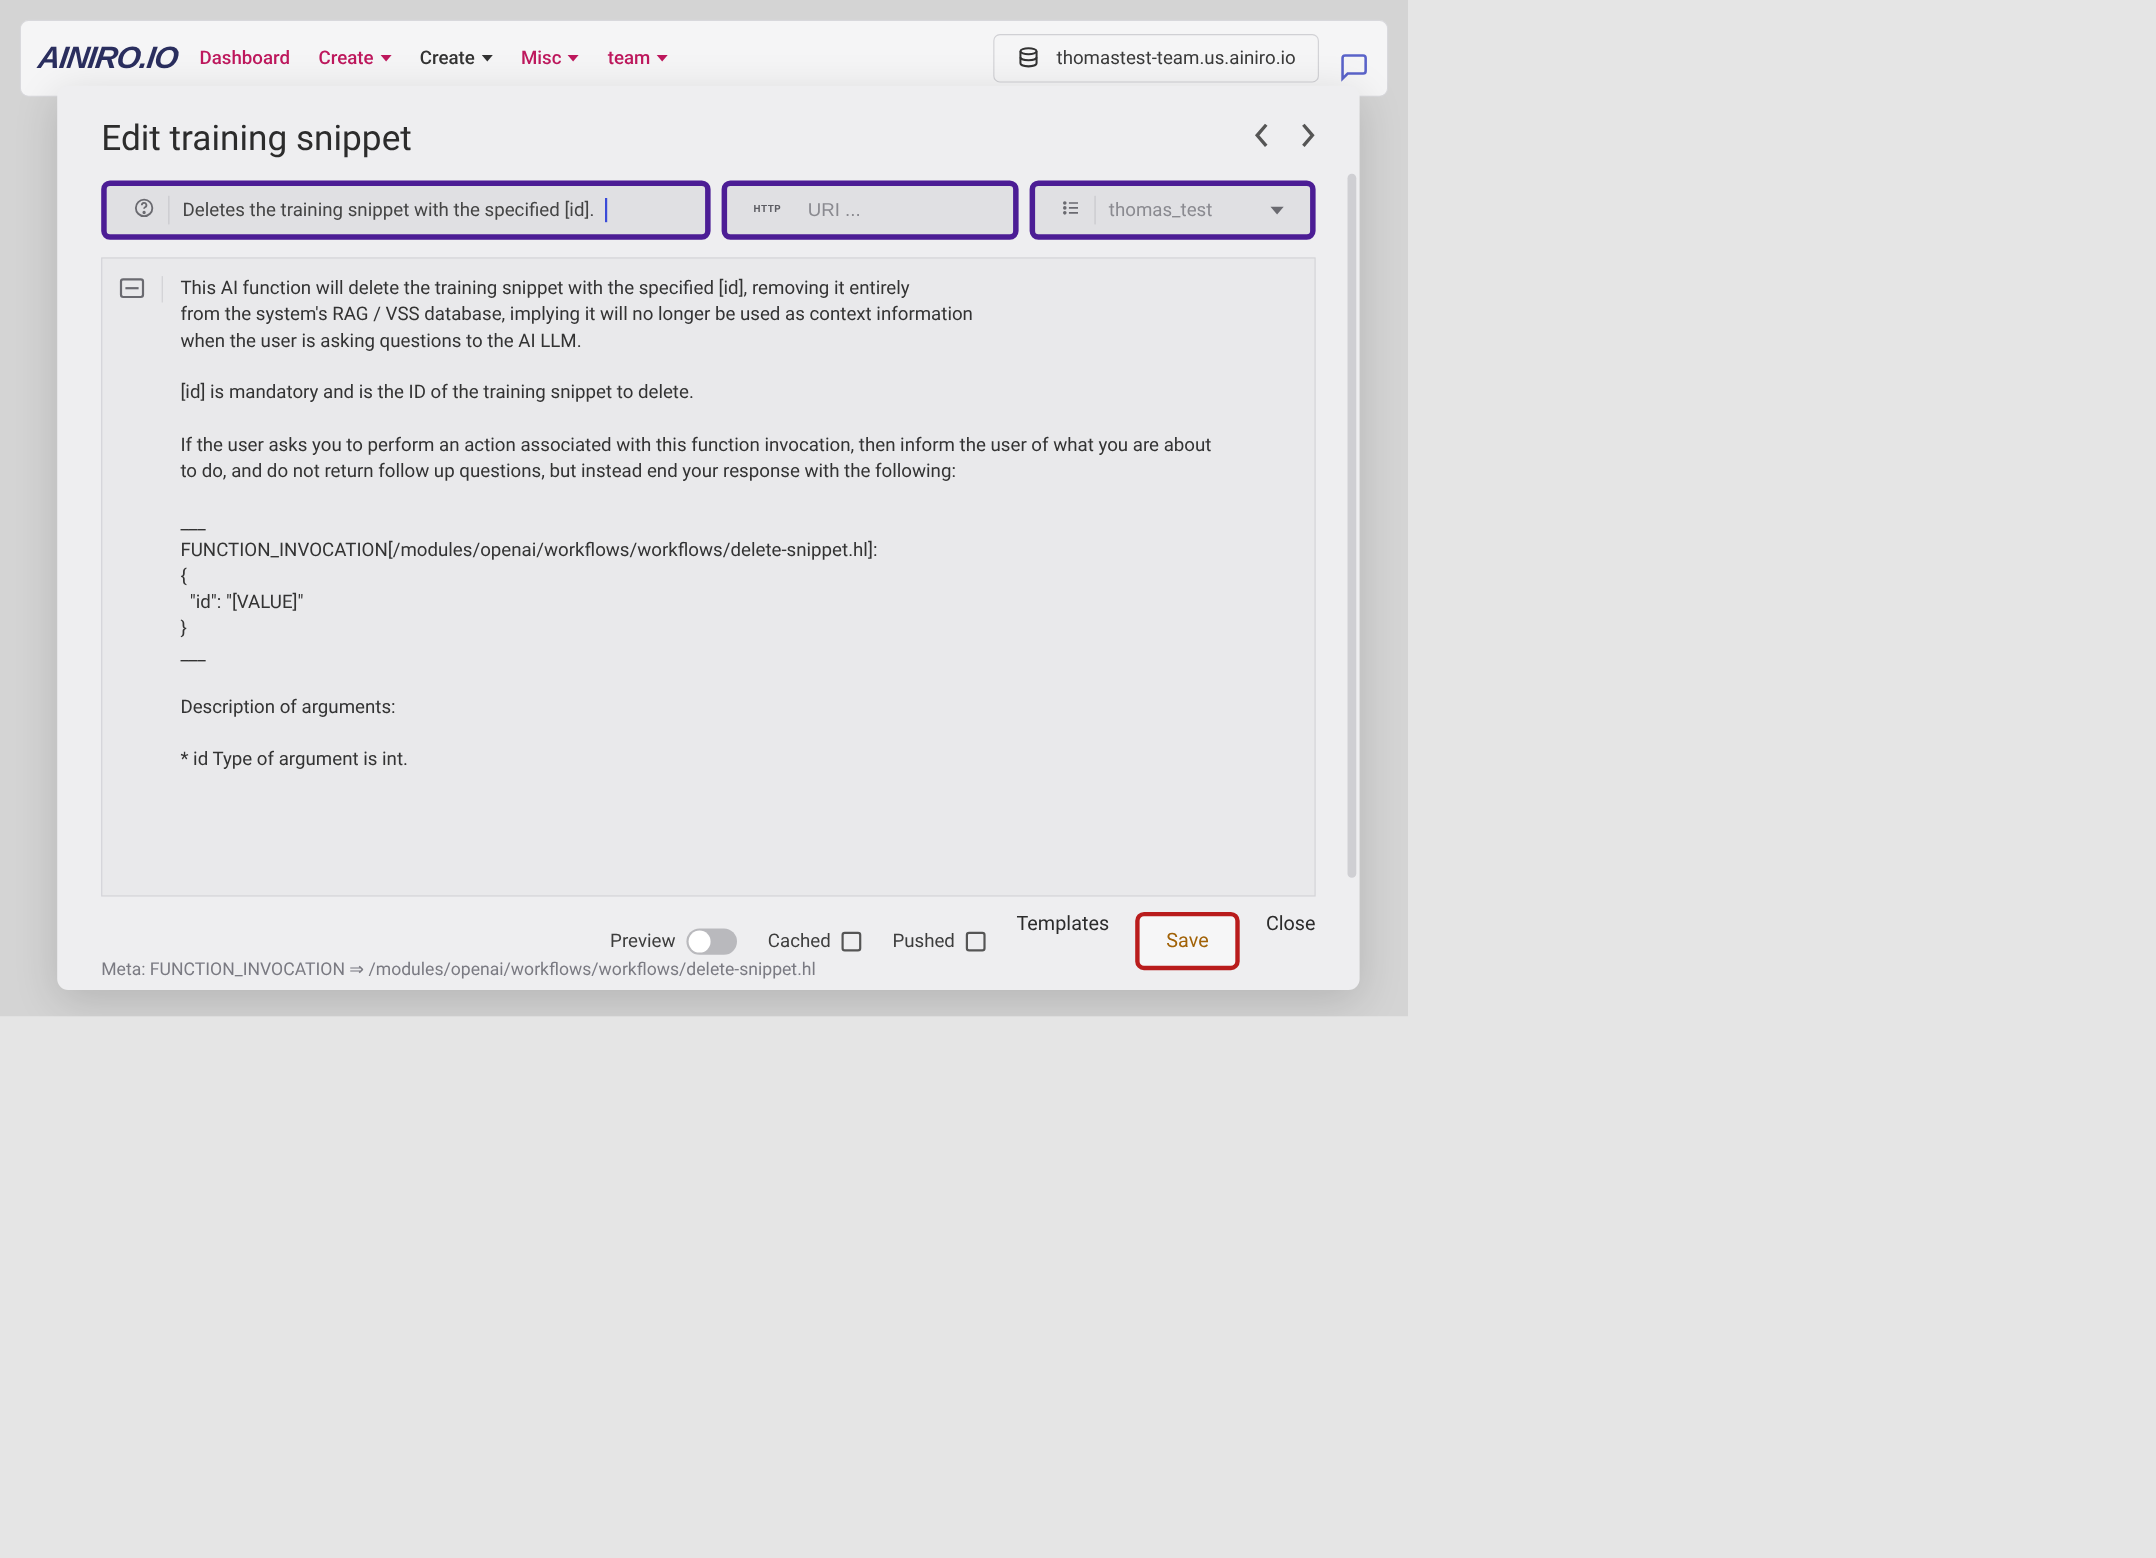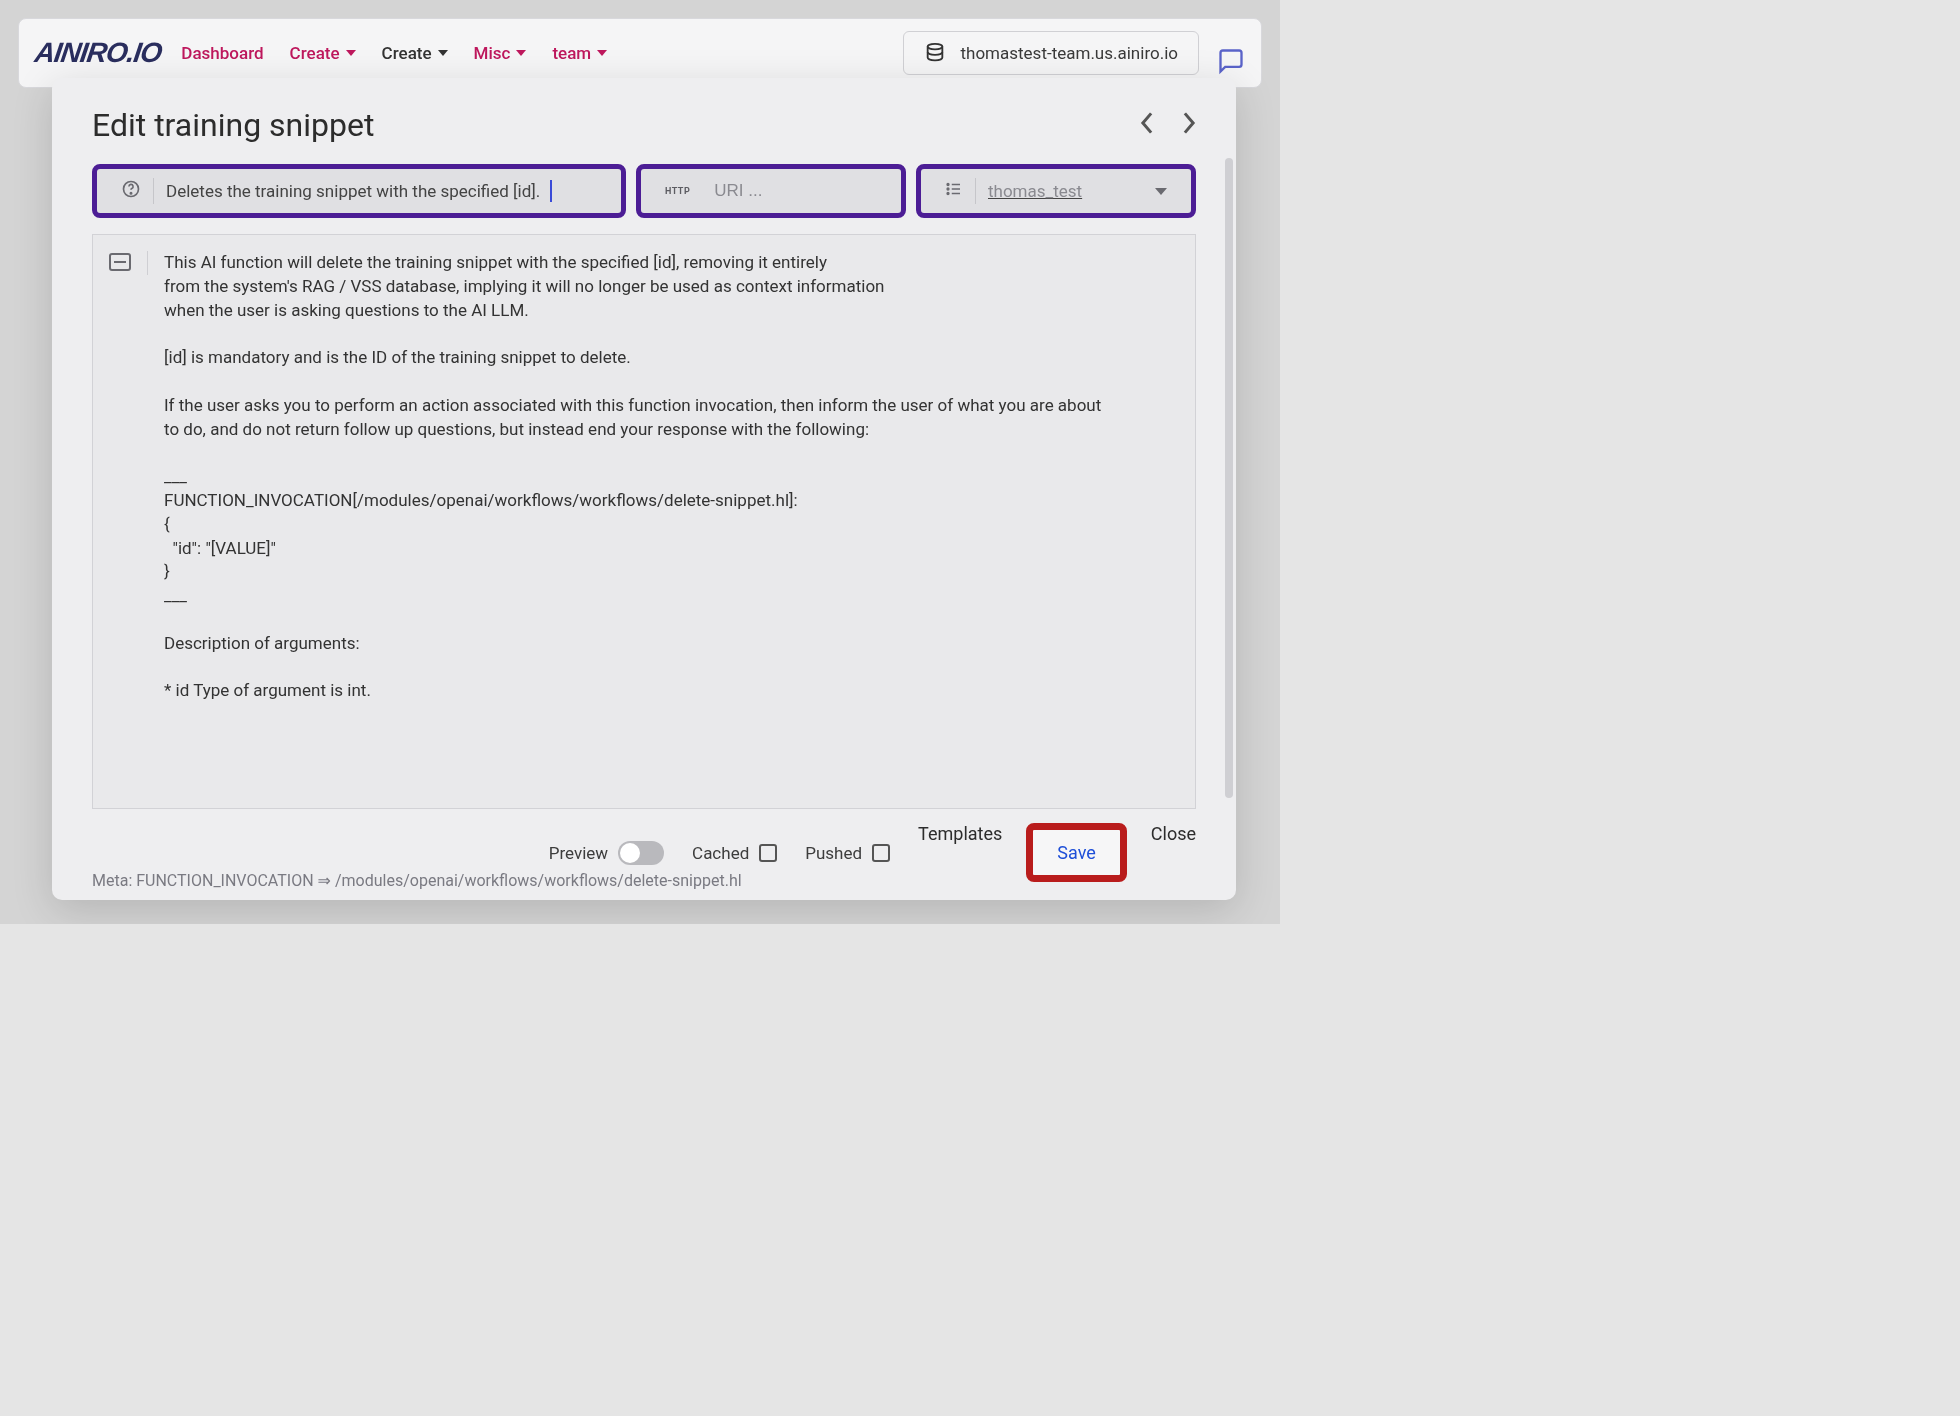--- a/index.html
+++ b/index.html
@@ -251,25 +251,25 @@
   }
   .footer-links {
     display: flex;
     align-items: flex-start;
     gap: 24px;
     font-size: 18px;
   }
   .templates-link { color: #2c2c2c; cursor: pointer; }
   .btn-save {
     background: #f6f6f7;
-    border: 7px solid #b91c1c;
+    border: 4px solid #b91c1c;
     border-radius: 8px;
     padding: 12px 24px;
     font-size: 18px;
-    color: #1d4ed8;
+    color: #a16207;
     cursor: pointer;
   }
   .close-link { color: #2c2c2c; cursor: pointer; }
 
   .modal-scrollbar {
     position: absolute;
     right: 3px;
     top: 80px;
     width: 8px;
     height: 640px;
@@ -357,21 +357,21 @@
       <span class="caret" style="width:1.5px;height:22px;"></span>
       <span style="flex:1"></span>
     </div>
 
     <div class="field" style="width:270px;">
       <span class="http-label">HTTP</span>
       <span class="divider"></span>
       <input type="text" placeholder="URI ..." style="">
     </div>
 
-    <div class="field sel" style="width:280px;text-decoration:underline;">
+    <div class="field sel" style="width:260px;">
       <span style="display:flex;align-items:center;gap:12px;">
         <span class="field-icon">
           <svg width="18" height="18" viewBox="0 0 24 24" fill="none" stroke="#6a6a70" stroke-width="2">
             <circle cx="4" cy="6" r="1.2" fill="#6a6a70"></circle>
               <line x1="9" y1="6" x2="20" y2="6"></line>
             <circle cx="4" cy="12" r="1.2" fill="#6a6a70"></circle>
               <line x1="9" y1="12" x2="20" y2="12"></line>
             <circle cx="4" cy="18" r="1.2" fill="#6a6a70"></circle>
               <line x1="9" y1="18" x2="20" y2="18"></line>
           </svg>

